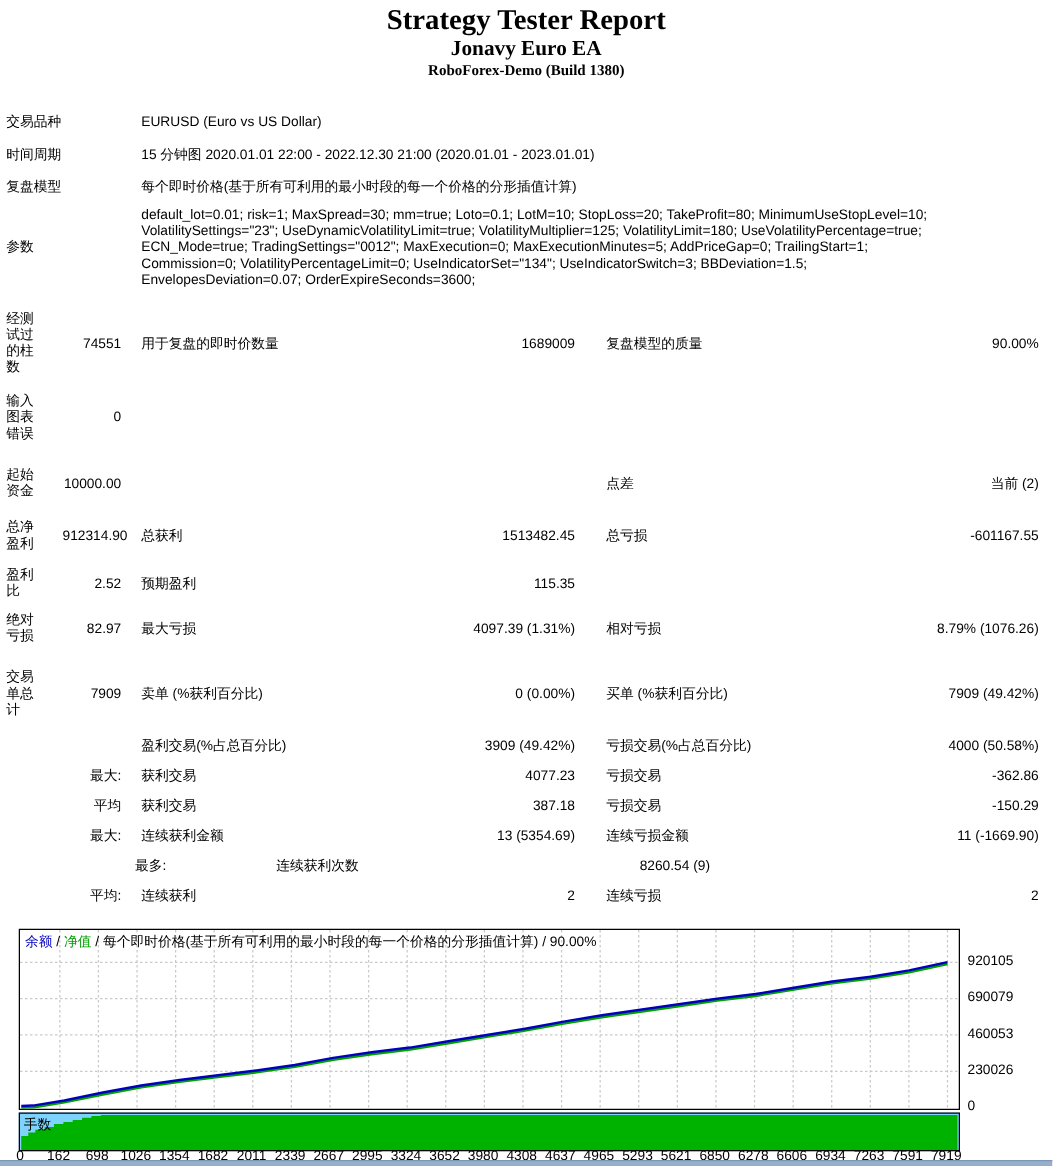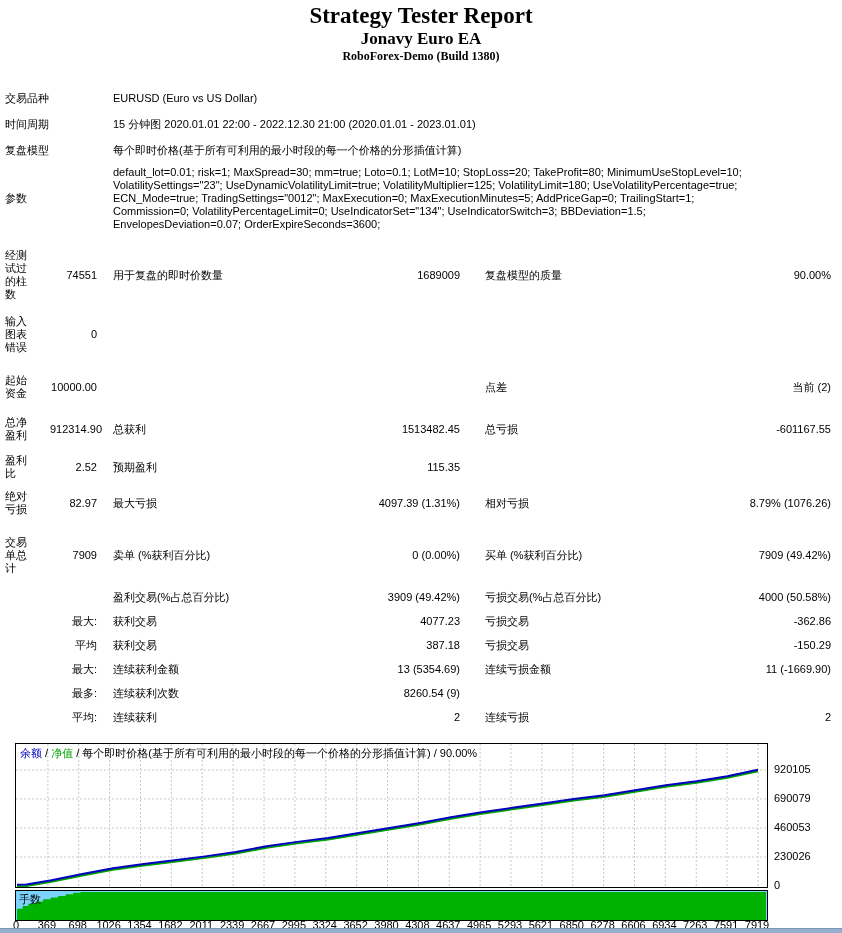--- a/index.html
+++ b/index.html
@@ -229,21 +229,21 @@
       <div class="pair">
         <div class="pl">连续获利金额</div>
         <div class="pv">13 (5354.69)</div>
       </div>
       <div class=""></div>
       <div class="pair">
         <div class="pl">连续亏损金额</div>
         <div class="pv">11 (-1669.90)</div>
       </div>
     </div>
-    <div class="row" style="margin-bottom: 8px;">
+    <div class="row" style="margin-bottom: 8px; gap: 36px;">
       <div class="c-label"></div>
       <div class="c-val">最多:</div>
       <div class=""></div>
       <div class="pair">
         <div class="pl">连续获利次数</div>
         <div class="pv">8260.54 (9)</div>
       </div>
       <div class=""></div>
     </div>
     <div class="row" style="margin-bottom: 6px;">
@@ -309,21 +309,21 @@
 </div>
 <div class="ylabels" id="ylabels">
     <div style="top: 19.9999px;">920105</div>
     <div style="top: 48.9999px;">690079</div>
     <div style="top: 77.9999px;">460053</div>
     <div style="top: 107px;">230026</div>
     <div style="top: 136px;">0</div>
   </div>
 <div class="xlabels" id="xlabels">
     <div style="left: 1px;">0</div>
-    <div style="left: 31.875px;">369</div>
+    <div style="left: 31.875px;">162</div>
     <div style="left: 62.75px;">698</div>
     <div style="left: 93.625px;">1026</div>
     <div style="left: 124.5px;">1354</div>
     <div style="left: 155.375px;">1682</div>
     <div style="left: 186.25px;">2011</div>
     <div style="left: 217.125px;">2339</div>
     <div style="left: 248px;">2667</div>
     <div style="left: 278.875px;">2995</div>
     <div style="left: 309.75px;">3324</div>
     <div style="left: 340.625px;">3652</div>

